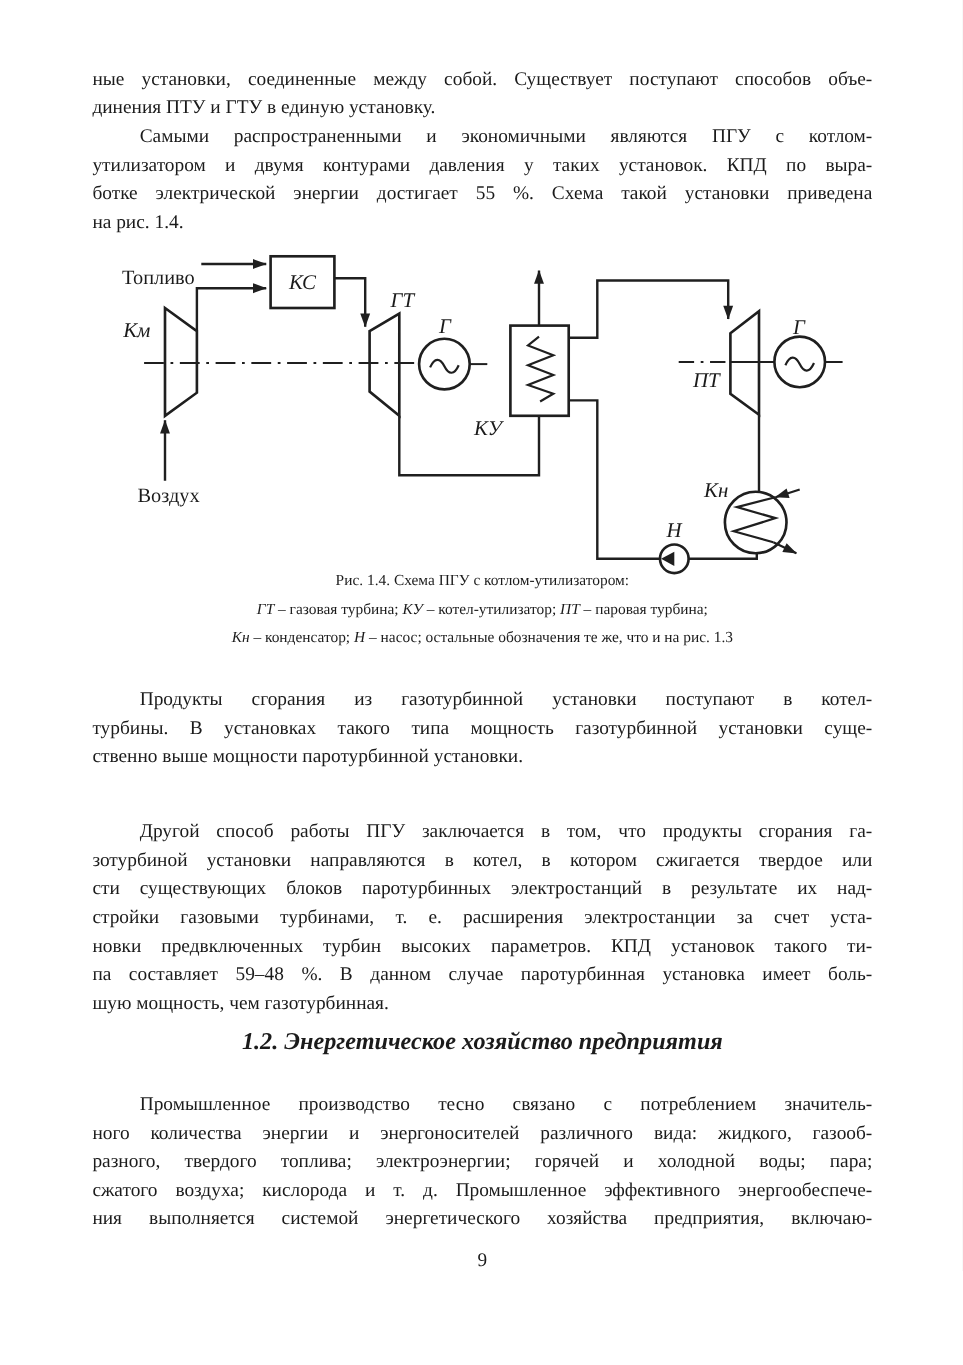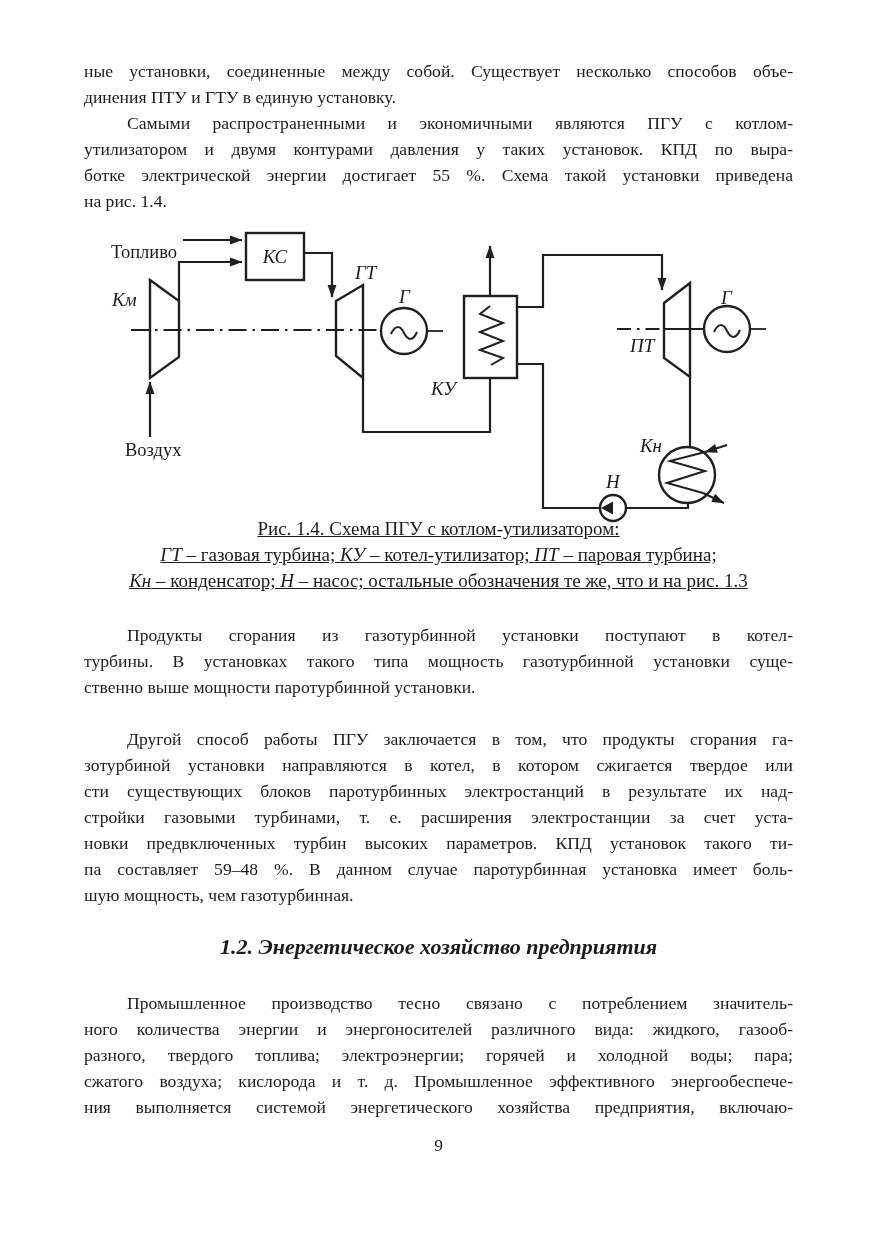--- a/index.html
+++ b/index.html
@@ -6,38 +6,38 @@
   .page{
     position:relative;width:875px;height:1241px;background:#ffffff;
     font-family:"Liberation Serif",serif;color:#1b1b1b;overflow:hidden;
     margin:0 auto;
   }
   .tblock{position:absolute;left:84px;width:709px;font-size:17.6px;line-height:26px;}
   .tline{text-align:justify;text-align-last:justify;height:26px;overflow:visible;white-space:nowrap0;}
   .tline.last{text-align-last:left;}
   .para .tline:first-child{text-indent:43px;}
   .para.no-indent .tline:first-child{text-indent:0;}
-  .caption{position:absolute;left:84px;width:709px;text-align:center;font-size:19px;line-height:26px;text-decoration:underline;}
+  .caption{position:absolute;left:84px;width:709px;text-align:center;font-size:14px;line-height:26px;}
   .caption .it, .it{font-style:italic;}
   .heading{
     position:absolute;left:84px;width:709px;text-align:center;
     font-weight:bold;font-style:italic;font-size:22px;line-height:30px;
   }
   .pagenum{position:absolute;left:84px;width:709px;text-align:center;font-size:17.5px;line-height:24px;}
   .figure-svg{position:absolute;left:84px;top:228px;}
   .figure-svg text{font-family:"Liberation Serif",serif;font-size:19px;fill:#1b1b1b;font-style:italic;}
   .figure-svg text.plain{font-style:normal;font-size:18.5px;}
 </style>
 </head>
 <body>
 
 <div class="page">
 
   <div class="tblock para no-indent" style="top:58px">
-      <div class="tline">ные установки, соединенные между собой. Существует несколько способов объе-</div>
+      <div class="tline">ные установки, соединенные между собой. Существует поступают способов объе-</div>
       <div class="tline last">динения ПТУ и ГТУ в единую установку.</div>
     </div>
   <div class="tblock para" style="top:110px">
       <div class="tline">Самыми распространенными и экономичными являются ПГУ с котлом-</div>
       <div class="tline">утилизатором и двумя контурами давления у таких установок. КПД по выра-</div>
       <div class="tline">ботке электрической энергии достигает 55 %. Схема такой установки приведена</div>
       <div class="tline last">на рис. 1.4.</div>
     </div>
 
   <svg class="figure-svg" width="710" height="296" viewBox="84 228 710 296">
@@ -107,21 +107,21 @@
     <div>Рис. 1.4. Схема ПГУ с котлом-утилизатором:</div>
     <div><span class="it">ГТ</span><span> – газовая турбина; </span><span class="it">КУ</span><span> – котел-утилизатор; </span><span class="it">ПТ</span><span> – паровая турбина;</span></div>
     <div><span class="it">Кн</span><span> – конденсатор; </span><span class="it">Н</span><span> – насос; остальные обозначения те же, что и на рис. 1.3</span></div>
   </div>
 
   <div class="tblock para" style="top:622px">
       <div class="tline">Продукты сгорания из газотурбинной установки поступают в котел-</div>
       <div class="tline">турбины. В установках такого типа мощность газотурбинной установки суще-</div>
       <div class="tline last">ственно выше мощности паротурбинной установки.</div>
     </div>
-  <div class="tblock para" style="top:726px">
+  <div class="tblock para" style="top:742px">
       <div class="tline">Другой способ работы ПГУ заключается в том, что продукты сгорания га-</div>
       <div class="tline">зотурбиной установки направляются в котел, в котором сжигается твердое или</div>
       <div class="tline">сти существующих блоков паротурбинных электростанций в результате их над-</div>
       <div class="tline">стройки газовыми турбинами, т. е. расширения электростанции за счет уста-</div>
       <div class="tline">новки предвключенных турбин высоких параметров. КПД установок такого ти-</div>
       <div class="tline">па составляет 59–48 %. В данном случае паротурбинная установка имеет боль-</div>
       <div class="tline last">шую мощность, чем газотурбинная.</div>
     </div>
 
   <div class="heading" style="top:932px">1.2. Энергетическое хозяйство предприятия</div>

